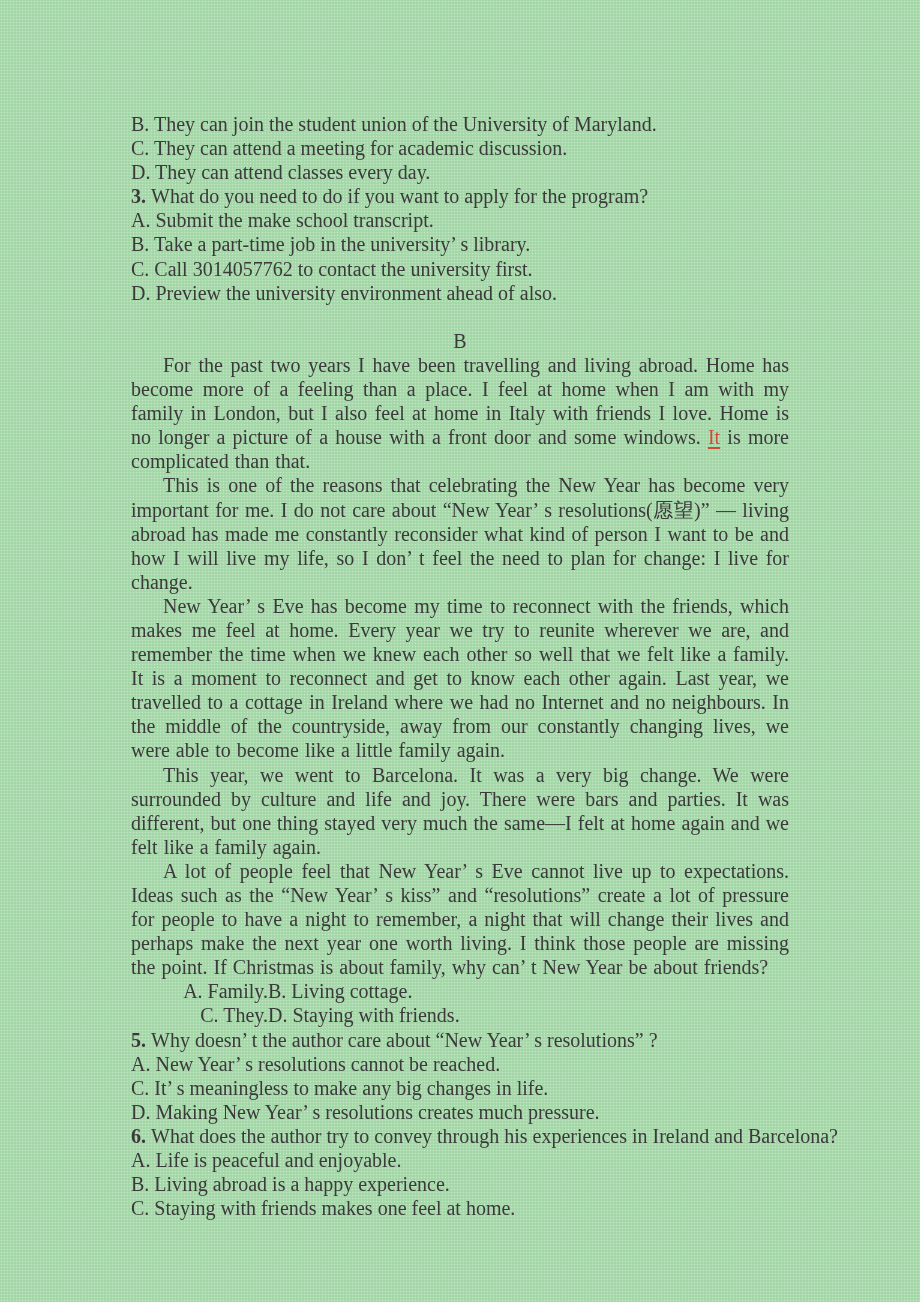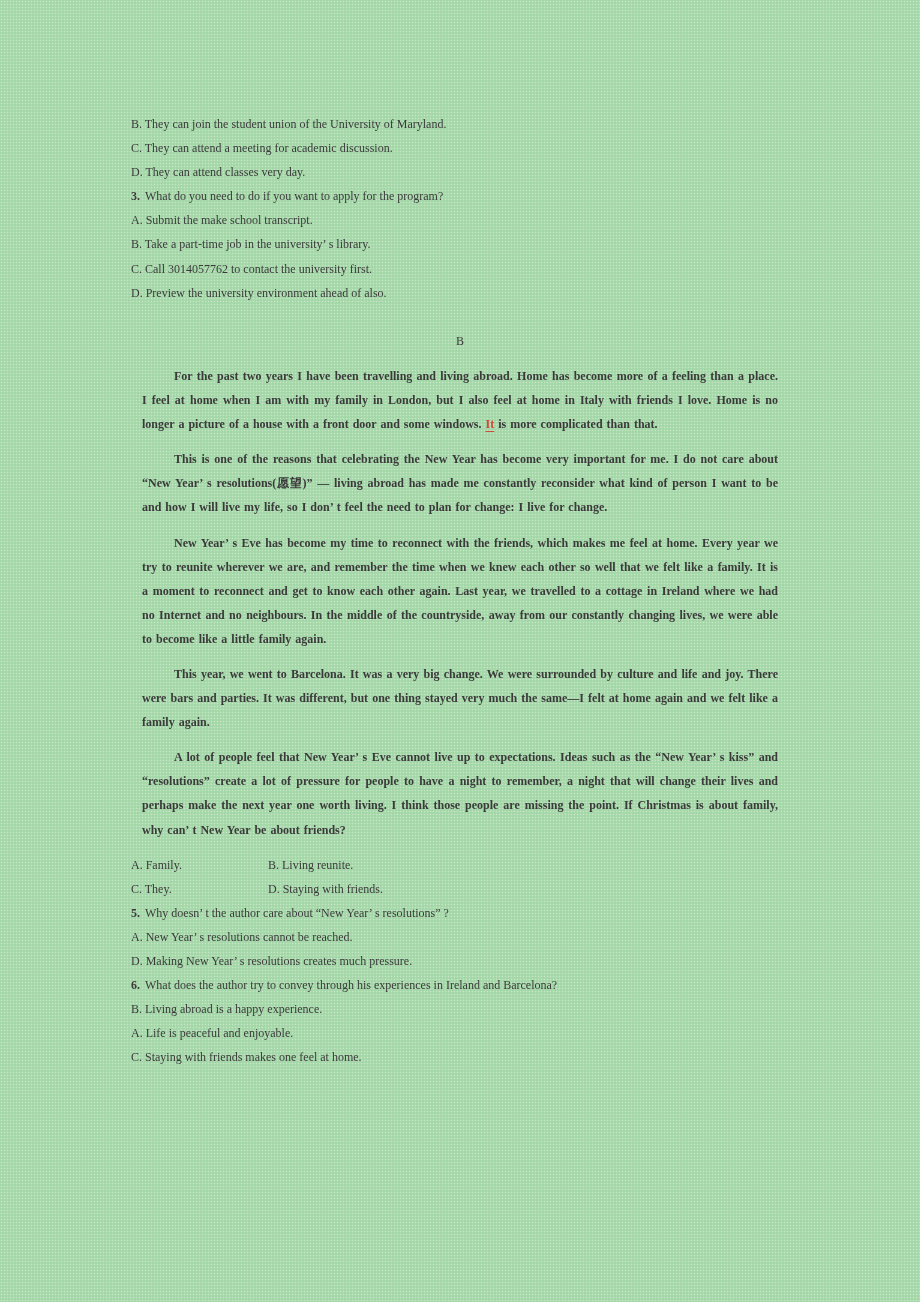--- a/index.html
+++ b/index.html
@@ -12,84 +12,85 @@
     overflow: hidden;
     background-color: #a4d7a7;
     background-image: radial-gradient(rgba(255,255,255,0.38) 0.6px, rgba(0,0,0,0) 1.1px);
     background-size: 3px 3px;
     font-family: "Liberation Serif", "DejaVu Serif", serif;
     color: #3a3a3a;
   }
   .doc {
     width: 658px;
     padding: 112px 105px 0 131px;
-    font-size: 12px;
+    font-size: 20px;
     line-height: 24.1px;
   }
   .line {
     white-space: nowrap;
   }
   .para {
-    margin: 11px;
+    margin: 0;
     text-align: justify;
     text-indent: 32px;
     word-spacing: 1px;
-    font-weight: bold;
   }
   .qnum {
     font-weight: bold;
     margin-right: 5px;
   }
   .section-header {
     text-align: center;
     white-space: normal;
   }
   .blank-line {
     height: 24.1px;
   }
   .col1 {
     display: inline-block;
     width: 137px;
+    text-align: right;
   }
   .red-word {
     color: #cf4a38;
     text-decoration: underline;
     text-decoration-color: #cf4a38;
     text-underline-offset: 3px;
   }
 </style>
 </head>
 <body>
 
 <div class="doc">
 
   <div class="line">B. They can join the student union of the University of Maryland.</div>
   <div class="line">C. They can attend a meeting for academic discussion.</div>
-  <div class="line">D. They can attend classes very day.</div>
+  <div class="line">D. They can attend classes every day.</div>
 
   <div class="line"><span class="qnum">3.</span><span>What do you need to do if you want to apply for the program?</span></div>
   <div class="line">A. Submit the make school transcript.</div>
   <div class="line">B. Take a part-time job in the university’ s library.</div>
   <div class="line">C. Call 3014057762 to contact the university first.</div>
   <div class="line">D. Preview the university environment ahead of also.</div>
 
   <div class="blank-line"></div>
   <div class="line section-header">B</div>
 
   <p class="para"><span>For the past two years I have been travelling and living abroad. Home has become more of a feeling than a place. I feel at home when I am with my family in London, but I also feel at home in Italy with friends I love. Home is no longer a picture of a house with a front door and some windows. </span><span class="red-word">It</span><span> is more complicated than that.</span></p>
   <p class="para">This is one of the reasons that celebrating the New Year has become very important for me. I do not care about “New Year’ s resolutions(愿望)” — living abroad has made me constantly reconsider what kind of person I want to be and how I will live my life, so I don’ t feel the need to plan for change: I live for change.</p>
   <p class="para">New Year’ s Eve has become my time to reconnect with the friends, which makes me feel at home. Every year we try to reunite wherever we are, and remember the time when we knew each other so well that we felt like a family. It is a moment to reconnect and get to know each other again. Last year, we travelled to a cottage in Ireland where we had no Internet and no neighbours. In the middle of the countryside, away from our constantly changing lives, we were able to become like a little family again.</p>
   <p class="para">This year, we went to Barcelona. It was a very big change. We were surrounded by culture and life and joy. There were bars and parties. It was different, but one thing stayed very much the same—I felt at home again and we felt like a family again.</p>
   <p class="para">A lot of people feel that New Year’ s Eve cannot live up to expectations. Ideas such as the “New Year’ s kiss” and “resolutions” create a lot of pressure for people to have a night to remember, a night that will change their lives and perhaps make the next year one worth living. I think those people are missing the point. If Christmas is about family, why can’ t New Year be about friends?</p>
 
-  <div class="line"><span class="col1">A. Family.</span><span>B. Living reunite.</span></div>
+  <div class="line"><span class="col1">A. Family.</span><span>B. Living cottage.</span></div>
   <div class="line"><span class="col1">C. They.</span><span>D. Staying with friends.</span></div>
 
   <div class="line"><span class="qnum">5.</span><span>Why doesn’ t the author care about “New Year’ s resolutions” ?</span></div>
   <div class="line">A. New Year’ s resolutions cannot be reached.</div>
+  <div class="line">C. It’ s meaningless to make any big changes in life.</div>
   <div class="line">D. Making New Year’ s resolutions creates much pressure.</div>
 
   <div class="line"><span class="qnum">6.</span><span>What does the author try to convey through his experiences in Ireland and Barcelona?</span></div>
+  <div class="line">A. Life is peaceful and enjoyable.</div>
   <div class="line">B. Living abroad is a happy experience.</div>
-  <div class="line">A. Life is peaceful and enjoyable.</div>
   <div class="line">C. Staying with friends makes one feel at home.</div>
 
 </div>
 
 </body></html>

